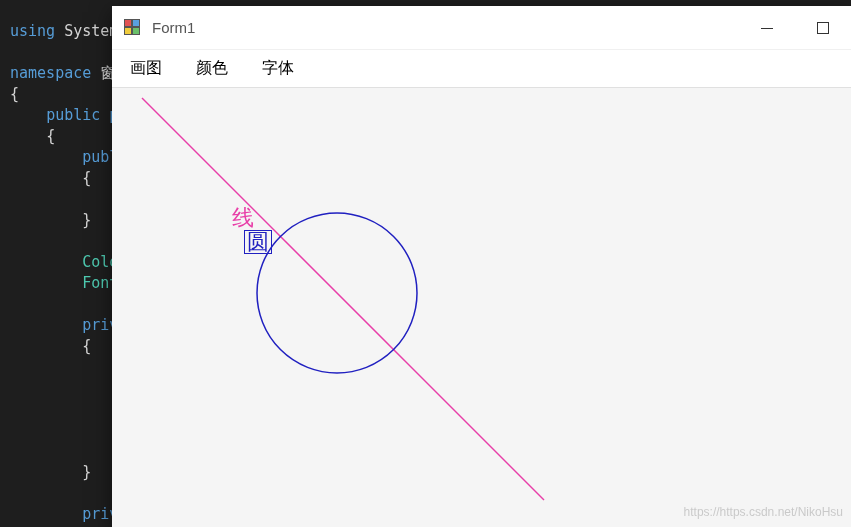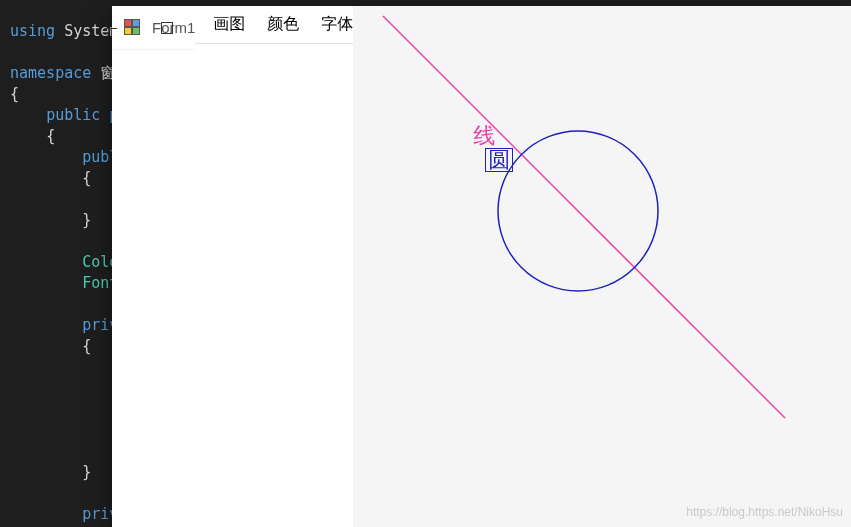--- a/index.html
+++ b/index.html
@@ -10,21 +10,21 @@
   .c-teal   { color:#4ec9b0; }
   .c-white  { color:#d4d4d4; }
   .c-var    { color:#9cdcfe; }
 
   .form-window {
     position:absolute;
     left:112px; top:6px;
     width:739px; height:521px;
     background:#ffffff;
     box-shadow: 0 6px 20px rgba(0,0,0,.5);
-    display:flex; flex-direction:row;
+    display:flex; flex-direction:column;
   }
   .titlebar {
     height:44px;
     display:flex; align-items:center;
     background:#ffffff;
     border-bottom:1px solid #f0f0f0;
     position:relative;
   }
   .titlebar-icon { width:18px; height:18px; margin:0 10px 0 12px; position:relative; }
   .titlebar-icon .sq { position:absolute; width:8px; height:8px; border:1px solid #555; }
@@ -38,21 +38,21 @@
   .win-btn { width:56px; height:44px; display:flex; align-items:center; justify-content:center; color:#333; }
   .win-min::before{ content:""; width:12px; height:0; border-top:1px solid #333; }
   .win-max::before{ content:""; width:10px; height:10px; border:1px solid #333; }
 
   .menubar {
     height:38px;
     background:#fff;
     border-bottom:1px solid #e0e0e0;
     display:flex; align-items:center;
     padding-left:18px;
-    gap:22px;
+    gap:34px;
     font-size:16px;
     color:#000;
     font-family:"Microsoft YaHei","Segoe UI",sans-serif;
   }
   .menu-item { cursor:default; }
 
   .canvas-area {
     flex:1; position:relative;
     background:#f5f5f5;
     overflow:hidden;
@@ -125,16 +125,16 @@
       <g class="line-strokes">
         <line x1="30" y1="10" x2="432" y2="412"></line>
       </g>
       <g class="circle-stroke">
         <circle cx="225" cy="205" r="80"></circle>
       </g>
     </svg>
     <div class="label-box label-line" style="left: 120px; top: 115px;">线</div>
     <div class="label-box label-circle" style="left: 132px; top: 142px;">圆</div>
 
-    <div class="watermark">https://blog.https.net/NikoHsu</div>
+    <div class="watermark">https://https.csdn.net/NikoHsu</div>
   </div>
 
 </div>
 
 </body></html>

